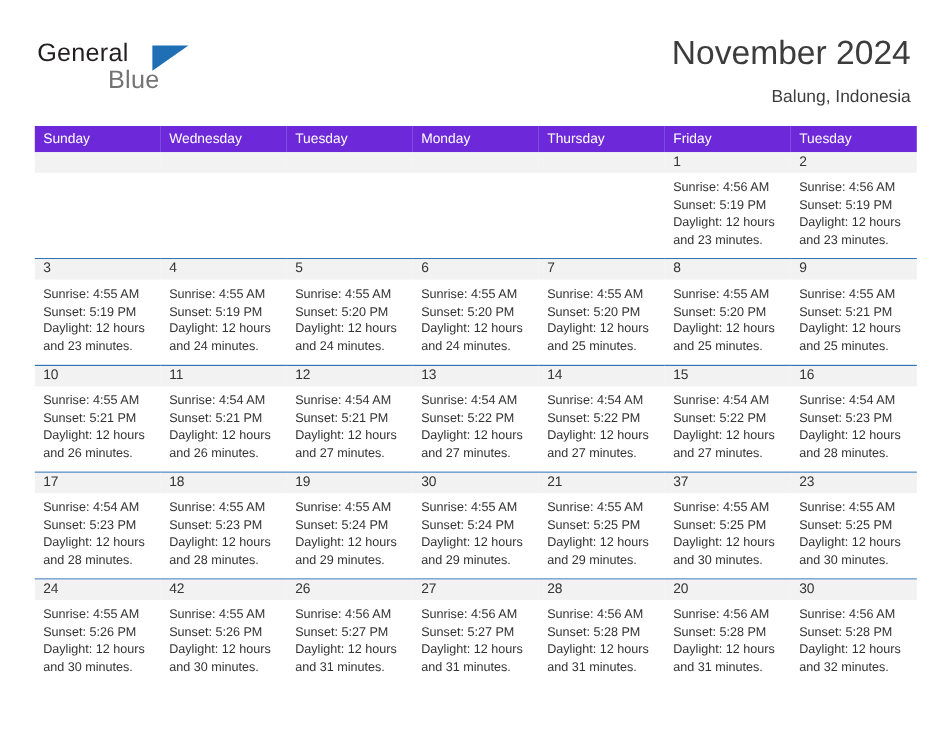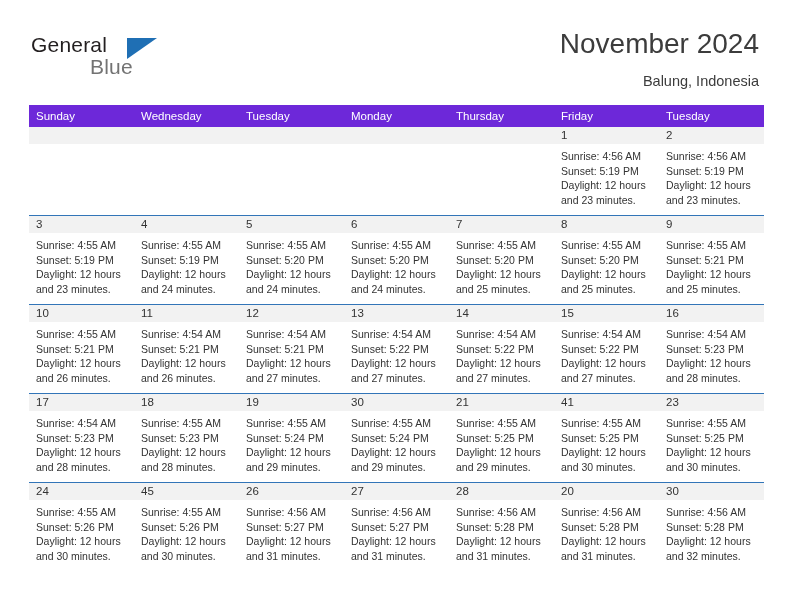--- a/index.html
+++ b/index.html
@@ -438,21 +438,21 @@
                 <div class="lines">
                   <div>Sunrise: 4:55 AM</div>
                   <div>Sunset: 5:25 PM</div>
                   <div>Daylight: 12 hours</div>
                   <div>and 29 minutes.</div>
                 </div>
               </div>
             </td>
             <td>
               <div class="daycell filled">
-                <div class="daynum-band">41</div>
+                <div class="daynum-band">37</div>
                 <div class="lines">
                   <div>Sunrise: 4:55 AM</div>
                   <div>Sunset: 5:25 PM</div>
                   <div>Daylight: 12 hours</div>
                   <div>and 30 minutes.</div>
                 </div>
               </div>
             </td>
             <td>
               <div class="daycell filled">
@@ -473,21 +473,21 @@
                 <div class="lines">
                   <div>Sunrise: 4:55 AM</div>
                   <div>Sunset: 5:26 PM</div>
                   <div>Daylight: 12 hours</div>
                   <div>and 30 minutes.</div>
                 </div>
               </div>
             </td>
             <td>
               <div class="daycell filled">
-                <div class="daynum-band">45</div>
+                <div class="daynum-band">42</div>
                 <div class="lines">
                   <div>Sunrise: 4:55 AM</div>
                   <div>Sunset: 5:26 PM</div>
                   <div>Daylight: 12 hours</div>
                   <div>and 30 minutes.</div>
                 </div>
               </div>
             </td>
             <td>
               <div class="daycell filled">

